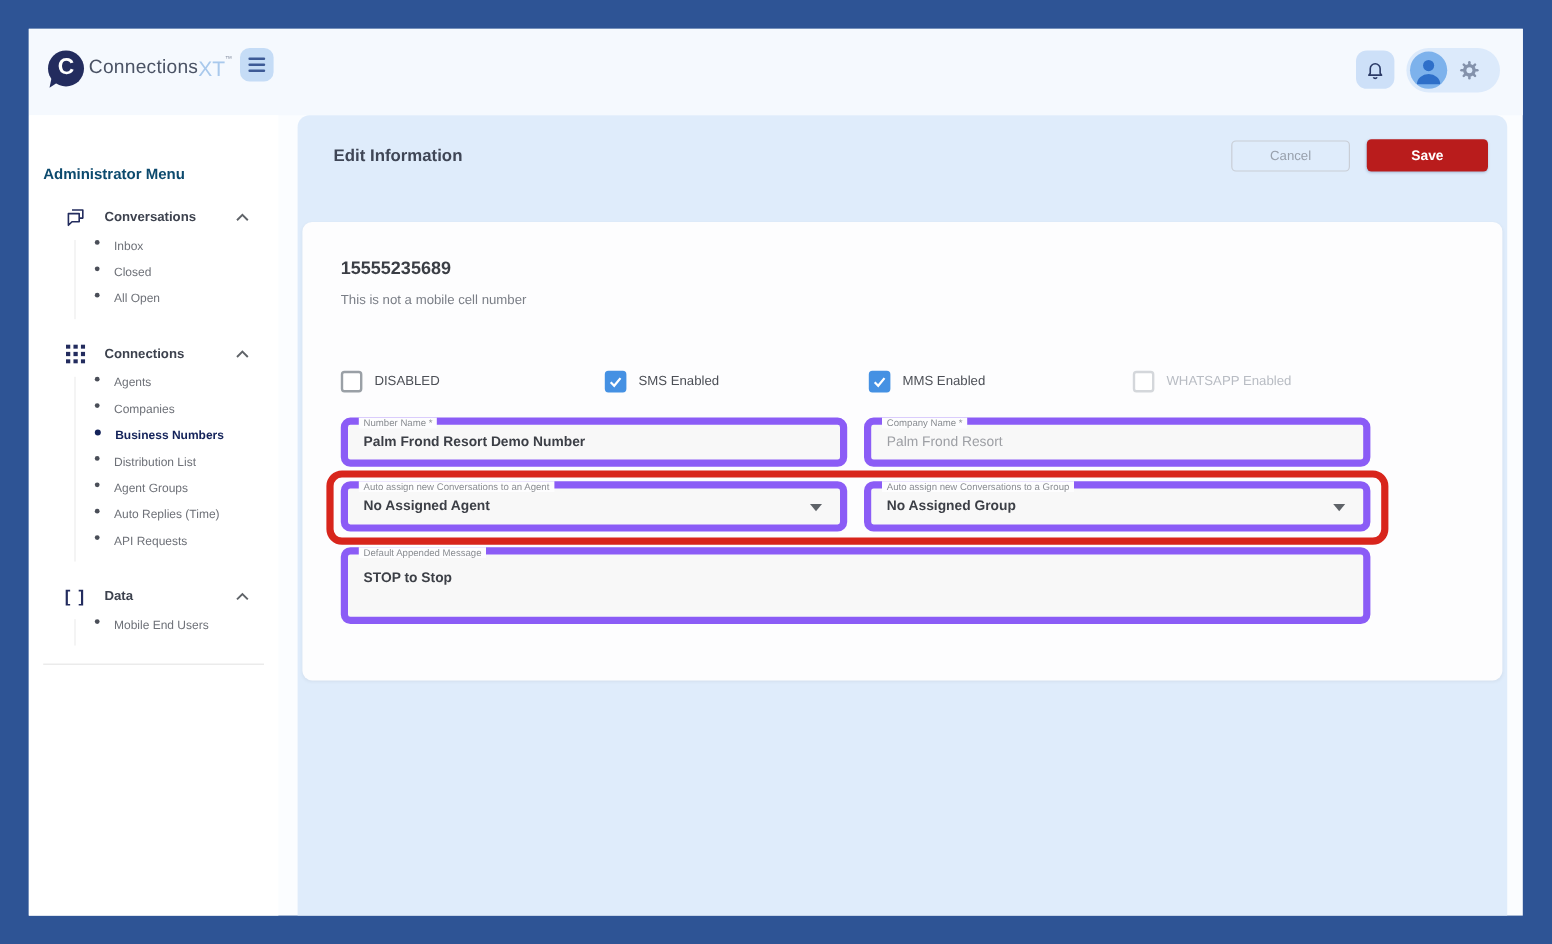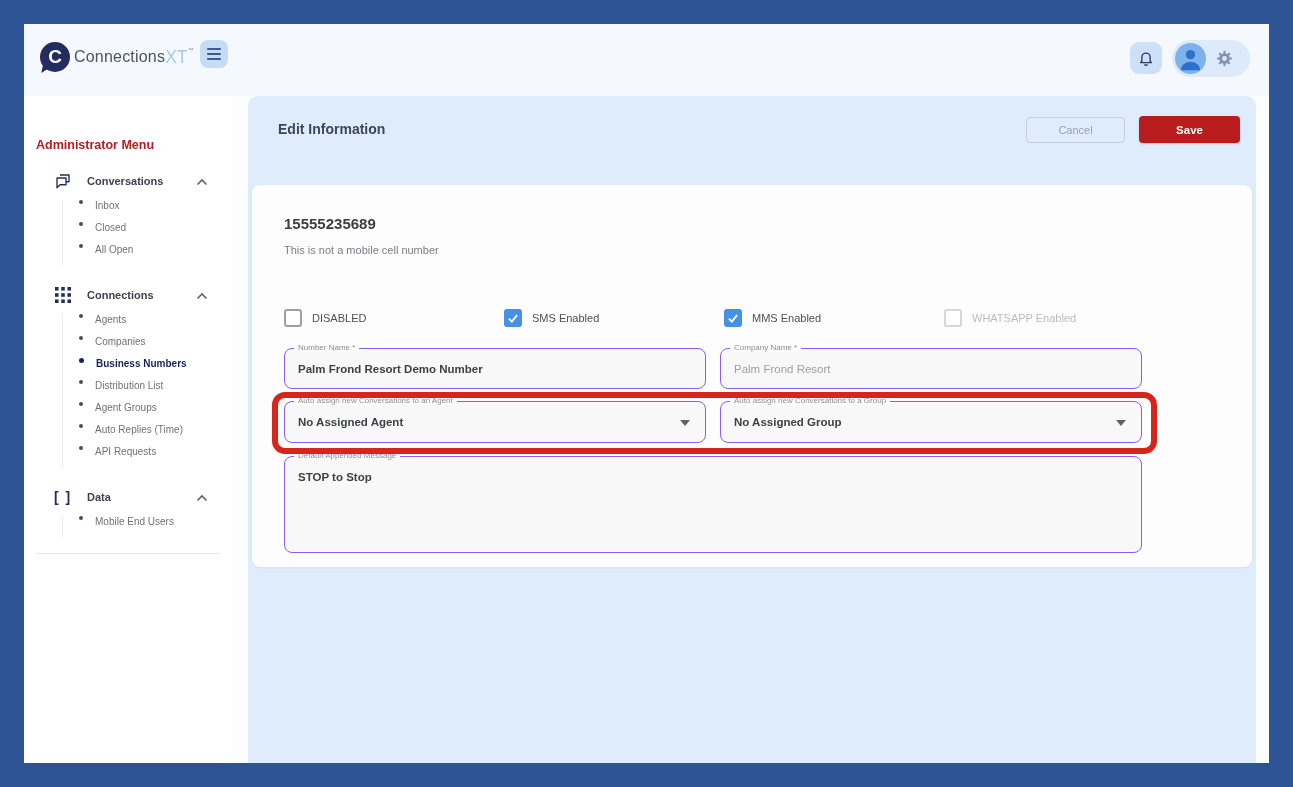--- a/index.html
+++ b/index.html
@@ -45,21 +45,21 @@
     background:#dceafb; border-radius:19px; display:flex; align-items:center;
   }
   .avatar-circle {
     width:31px; height:31px; border-radius:50%; background:#7db2ec; margin-left:3px;
     display:flex; align-items:center; justify-content:center; overflow:hidden; cursor:pointer;
   }
   .gear-wrap { margin-left:8px; width:21px; height:21px; cursor:pointer; }
 
   
   .sidebar { position:absolute; left:0; top:72px; width:208px; height:667px; background:#ffffff; }
-  .sidebar-title { margin:42px 0 0 12px; font-size:12.5px; font-weight:bold; color:#b91c1c; }
+  .sidebar-title { margin:42px 0 0 12px; font-size:12.5px; font-weight:bold; color:#0c4a6e; }
   .menu-section { margin-top:17px; }
   .section-head {
     display:flex; align-items:center; padding-left:30px; height:24px; cursor:pointer;
   }
   .section-icon { width:18px; height:18px; display:flex; align-items:center; justify-content:center; }
   .brackets-icon { font-weight:800; font-size:14px; color:#232c5e; letter-spacing:2px; }
   .section-label { margin-left:15px; font-size:11px; font-weight:bold; color:#3d424e; }
   .section-chevron { margin-left:auto; margin-right:24px; }
   .sub-list { list-style:none; margin:7px 0 0 38px; border-left:1px solid #ededed; }
   .sub-item {
@@ -104,41 +104,41 @@
   }
   .checkbox-item.checked .cb-box { background:#4591e3; border-color:#4591e3; }
   .checkbox-item.checked .cb-box svg { display:block; }
   .cb-box svg { display:none; }
   .cb-label { margin-left:10px; font-size:11px; color:#4c4f56; }
   .checkbox-item.disabled .cb-box { border-color:#d4d7db; }
   .checkbox-item.disabled .cb-label { color:#b8bcc3; }
 
   
   .tf {
-    position:absolute; background:#f8f8f8; border:1px solid #8b5cf6; border-radius:8px;
+    position:absolute; background:#f8f8f8; border:6px solid #8b5cf6; border-radius:8px;
   }
   .tf-label {
     position:absolute; top:-6px; left:9px; font-size:8px; color:#8a8d92;
     background:#fdfdfe; padding:0 4px; white-space:nowrap;
   }
   .tf-value {
     position:absolute; left:13px; top:50%; transform:translateY(-50%);
     font-size:11.5px; font-weight:bold; color:#3c3f46; white-space:nowrap;
   }
   .tf.disabled .tf-value { color:#9d9fa4; font-weight:normal; }
   .tf-number-name  { left:32px;  top:163px; width:422px; height:41px; }
   .tf-company-name { left:468px; top:163px; width:422px; height:41px; }
   .tf-agent  { left:32px;  top:216px; width:422px; height:42px; cursor:pointer; }
   .tf-group  { left:468px; top:216px; width:422px; height:42px; cursor:pointer; }
   .caret-down {
     position:absolute; right:15px; top:50%; margin-top:-2px;
     border-left:5px solid transparent; border-right:5px solid transparent;
     border-top:6px solid #5f6368;
   }
-  .tf-message { left:32px; top:271px; width:858px; height:97px; }
+  .tf-message { left:32px; top:271px; width:858px; height:64px; }
   .tf-message .tf-value { top:14px; transform:none; }
 
   
   .red-annotation {
     position:absolute; left:20px; top:207px; width:885px; height:62px;
     border:6px solid #d8251c; border-radius:13px; pointer-events:none; z-index:5;
   }
 </style>
 </head>
 <body>

